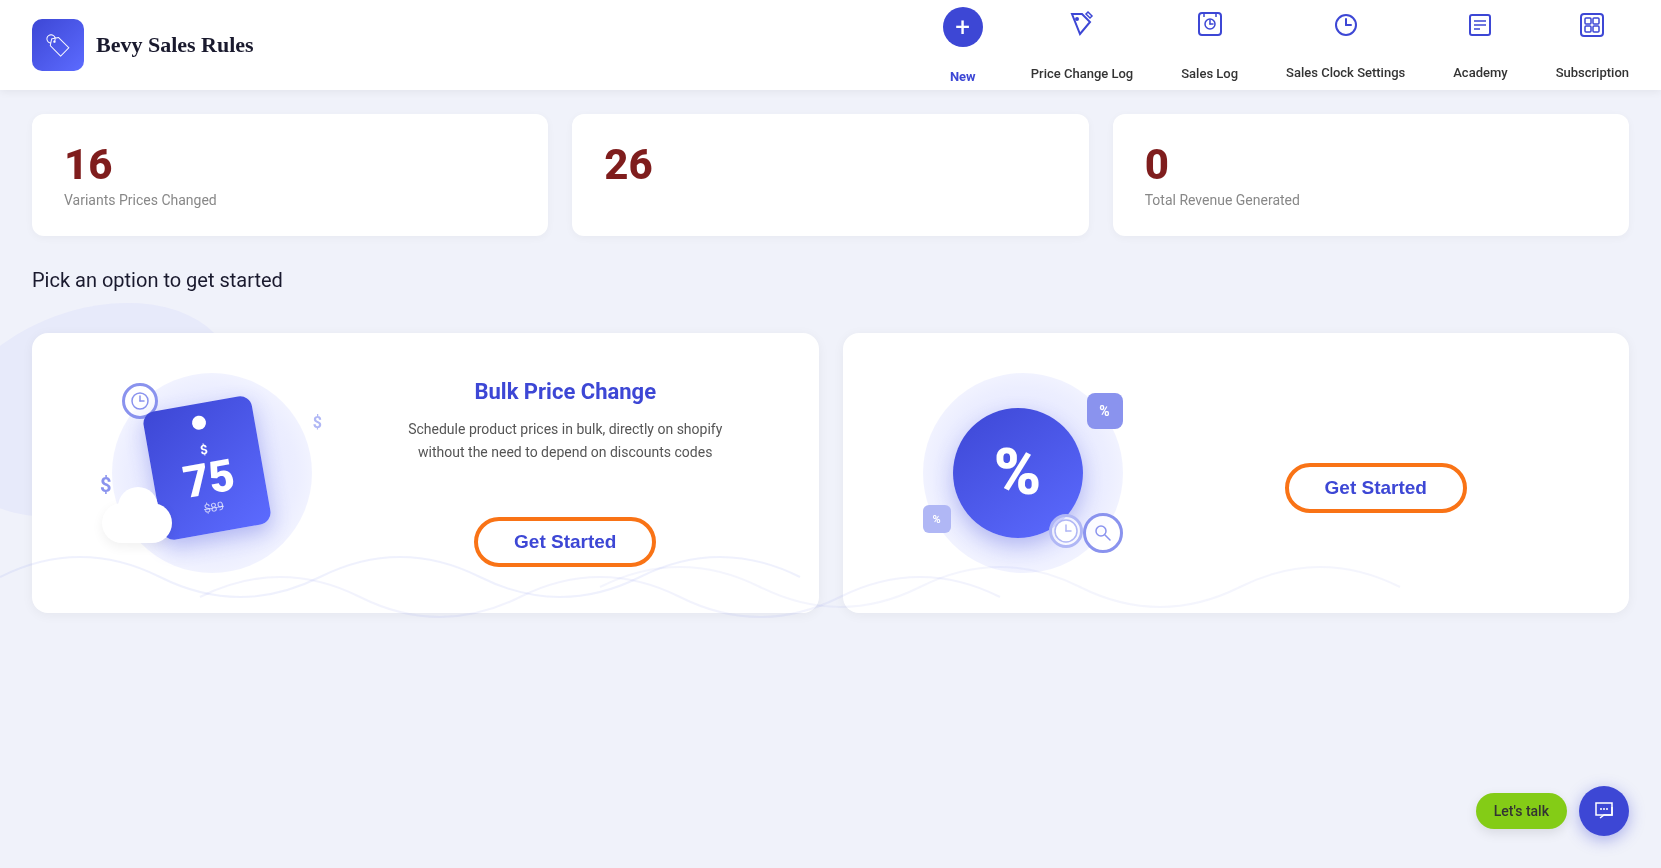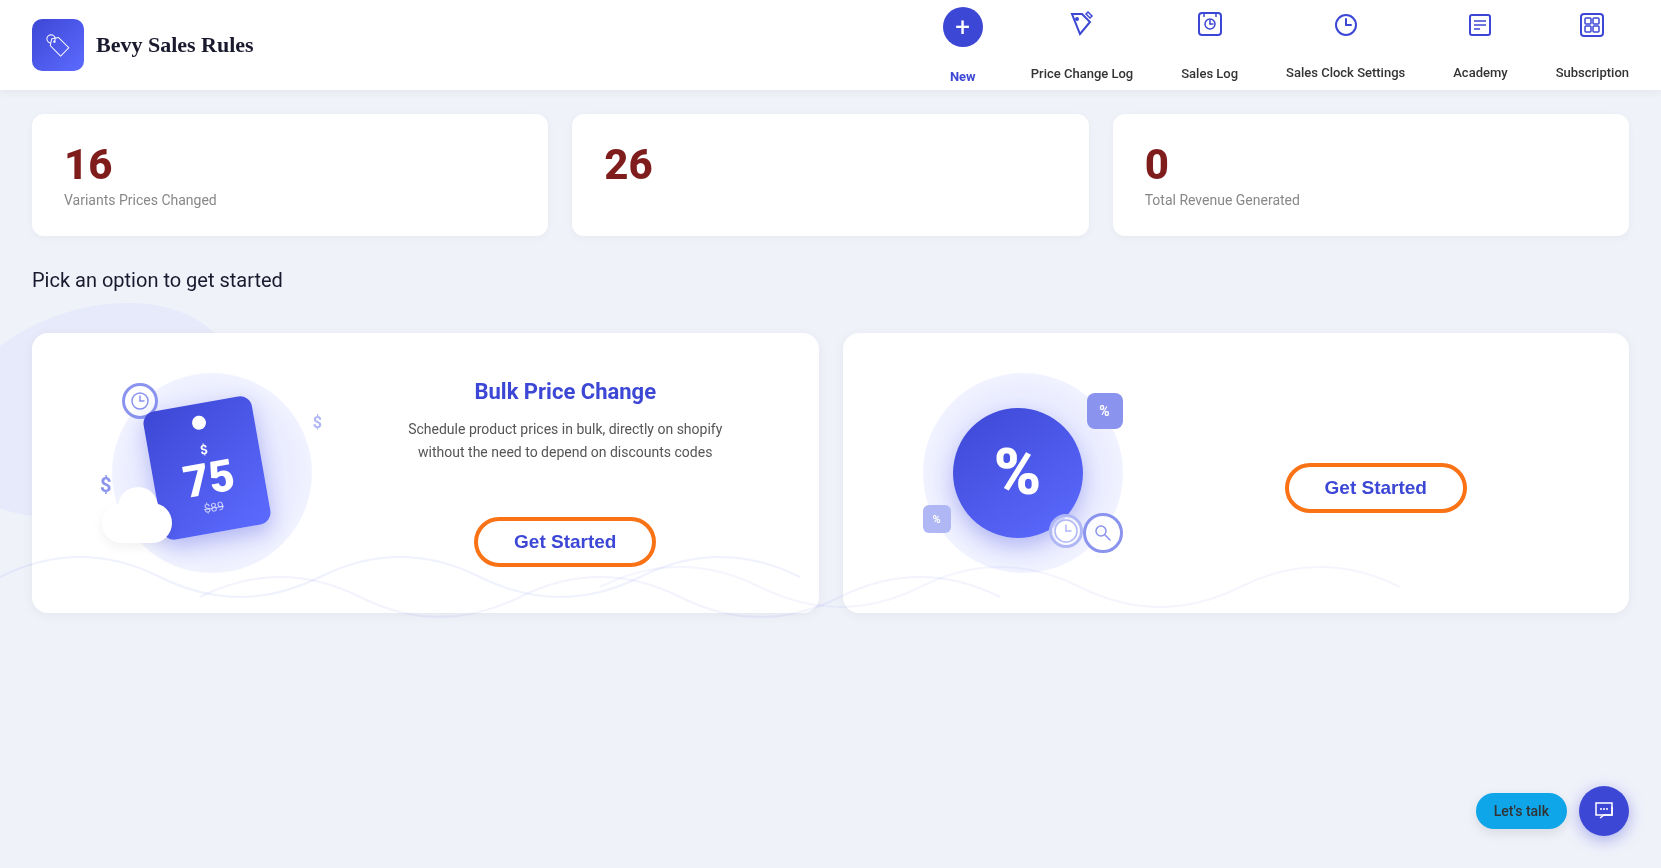--- a/index.html
+++ b/index.html
@@ -378,21 +378,21 @@
     .chat-widget {
       position: fixed;
       bottom: 32px;
       right: 32px;
       display: flex;
       align-items: center;
       gap: 12px;
       z-index: 100;
     }
     .chat-label {
-      background: #0ea5e9;
+      background: #84cc16;
       border-radius: 20px;
       padding: 10px 18px;
       font-size: 14px;
       font-weight: 500;
       color: #333;
       box-shadow: 0 4px 12px rgba(0,0,0,0.1);
       text-align: right;
     }
     .chat-btn {
       width: 50px;

